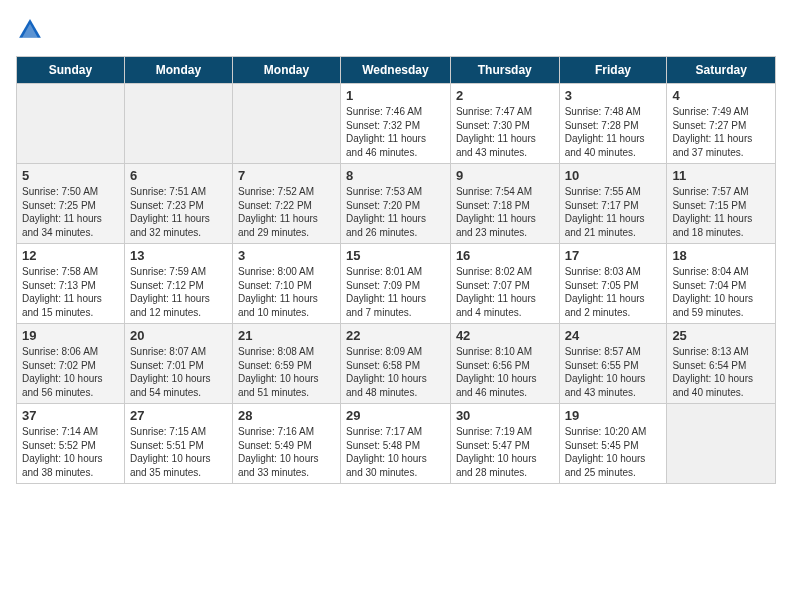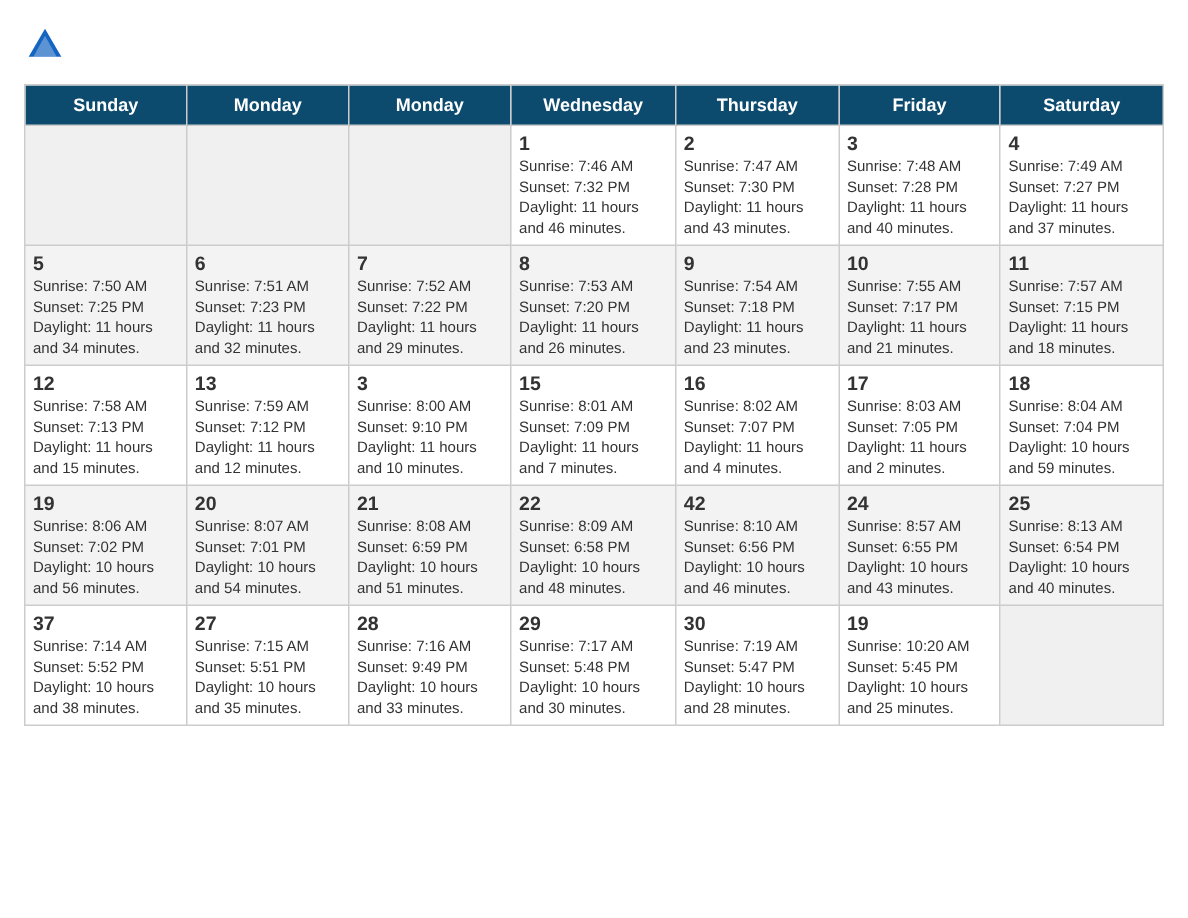--- a/index.html
+++ b/index.html
@@ -206,21 +206,21 @@
         </td>
         <td>
           <span class="day-num">13</span>
           <div class="day-info">Sunrise: 7:59 AM
 Sunset: 7:12 PM
 Daylight: 11 hours and 12 minutes.</div>
         </td>
         <td>
           <span class="day-num">3</span>
           <div class="day-info">Sunrise: 8:00 AM
-Sunset: 9:10 PM
+Sunset: 7:10 PM
 Daylight: 11 hours and 10 minutes.</div>
         </td>
         <td>
           <span class="day-num">15</span>
           <div class="day-info">Sunrise: 8:01 AM
 Sunset: 7:09 PM
 Daylight: 11 hours and 7 minutes.</div>
         </td>
         <td>
           <span class="day-num">16</span>
@@ -294,21 +294,21 @@
         </td>
         <td>
           <span class="day-num">27</span>
           <div class="day-info">Sunrise: 7:15 AM
 Sunset: 5:51 PM
 Daylight: 10 hours and 35 minutes.</div>
         </td>
         <td>
           <span class="day-num">28</span>
           <div class="day-info">Sunrise: 7:16 AM
-Sunset: 9:49 PM
+Sunset: 5:49 PM
 Daylight: 10 hours and 33 minutes.</div>
         </td>
         <td>
           <span class="day-num">29</span>
           <div class="day-info">Sunrise: 7:17 AM
 Sunset: 5:48 PM
 Daylight: 10 hours and 30 minutes.</div>
         </td>
         <td>
           <span class="day-num">30</span>

